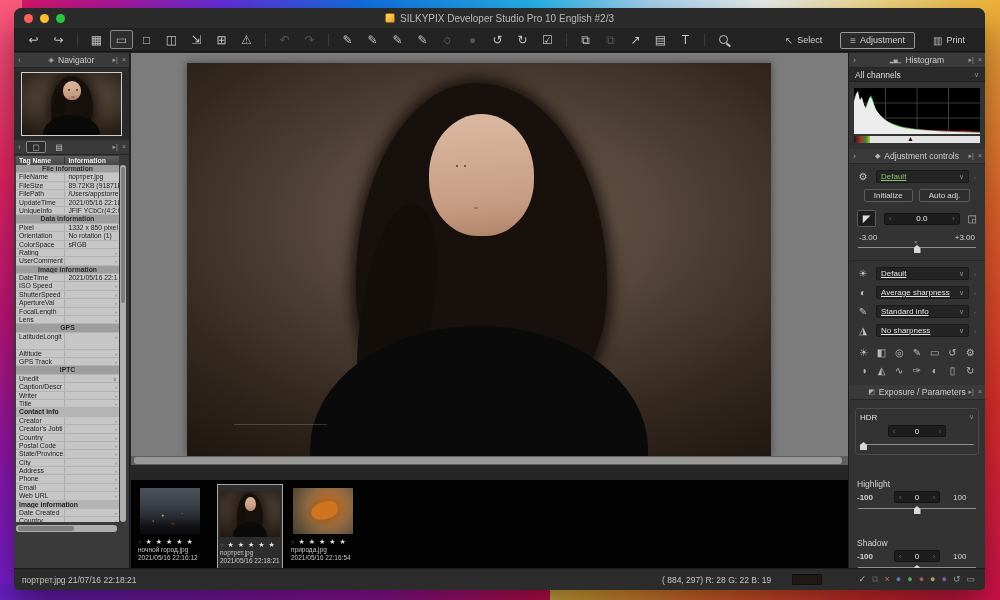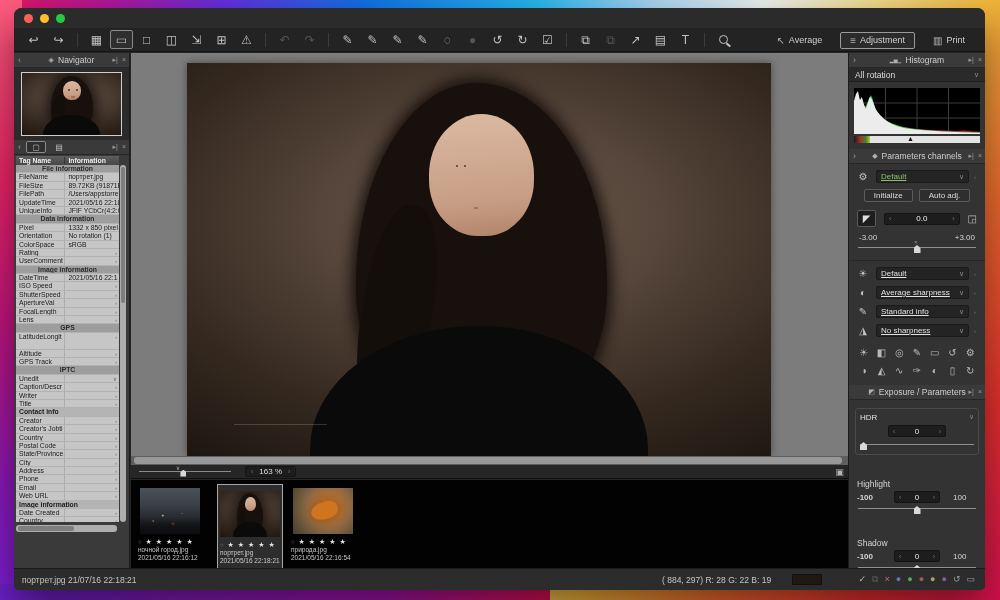--- a/index.html
+++ b/index.html
@@ -169,20 +169,24 @@
 </style>
 </head>
 <body>
 
 <div id="bg-left"></div>
 <div id="bg-bottom"></div>
 
 <div class="window">
 
   <div class="titlebar">
+    <div class="title">
+      <span class="appicon"></span>
+      <span>SILKYPIX Developer Studio Pro 10 English  #2/3</span>
+    </div>
     <div class="lights">
       <span class="light r"></span>
       <span class="light y"></span>
       <span class="light g"></span>
     </div>
   </div>
 
   <div class="toolbar">
     <div class="tb-group">
 
@@ -279,21 +283,21 @@
         </button>
       </div>
     <div class="tb-sep"></div>
     <button class="tb-ic">
         <span class="loupe"></span>
       </button>
 
     <div class="tb-right">
       <button class="tb-btn">
         <span class="bic">↖</span>
-        <span>Average</span>
+        <span>Select</span>
       </button>
       <button class="tb-btn active">
         <span class="bic">≡</span>
         <span>Adjustment</span>
       </button>
       <button class="tb-btn">
         <span class="bic">▥</span>
         <span>Print</span>
       </button>
     </div>
@@ -612,33 +616,20 @@
                 <div class="pc-lips"></div>
               </div>
             <div class="pc-body"></div>
             <div class="pc-sign"></div>
           </div>
         </div>
       </div>
       <div class="mainhscroll">
           <div class="hthumb"></div>
         </div>
-      <div class="zoombar">
-        <div class="zslider">
-          <div class="ztrack"></div>
-          <span class="zcaret">∨</span>
-          <div class="zthumb"></div>
-        </div>
-        <div class="zvalue">
-          <span class="ar">‹</span>
-          <span>163 %</span>
-          <span class="ar">›</span>
-        </div>
-        <span class="zicon">▣</span>
-      </div>
       <div class="filmstrip">
         <div class="fthumb" style="left:7px;">
           <div class="img">
               <div class="art-night"></div>
             </div>
           <div class="stars"><span class="clr">○</span> <span>★ ★ ★ ★ ★</span></div>
           <div class="fname">ночной город.jpg</div>
           <div class="fdate">2021/05/16 22:16:12</div>
         </div>
         <div class="fthumb selected-wrap" style="left:86px;">
@@ -669,21 +660,21 @@
       <div class="phdr">
         <span class="collapse">›</span>
         <span class="picon" style="font-size:5px;">▂▅▁</span>
         <span>Histogram</span>
         <span class="winbtns">
           <span>▸|</span>
           <span>×</span>
         </span>
       </div>
       <div class="allch">
-        <span>All rotation</span>
+        <span>All channels</span>
         <span class="caret">∨</span>
       </div>
       <div class="histwrap">
         <svg viewBox="0 0 128 46" preserveAspectRatio="none">
           <line x1="32" y1="0" x2="32" y2="46" stroke="#3d3d3d" stroke-width="1"></line>
           <line x1="64" y1="0" x2="64" y2="46" stroke="#3d3d3d" stroke-width="1"></line>
           <line x1="96" y1="0" x2="96" y2="46" stroke="#3d3d3d" stroke-width="1"></line>
           <line x1="0" y1="15" x2="128" y2="15" stroke="#3d3d3d" stroke-width="1"></line>
           <line x1="0" y1="30" x2="128" y2="30" stroke="#3d3d3d" stroke-width="1"></line>
           <polygon points="0,46 1,20 3,14 5,20 7,27 9,33 11,40 13,46" fill="#c23ac2" opacity="0.85"></polygon>
@@ -696,21 +687,21 @@
         </svg>
       </div>
       <div class="hstrip">
         <div class="grad"></div>
         <span class="hmark">▲</span>
       </div>
 
       <div class="phdr" style="margin-top:6px;">
         <span class="collapse">›</span>
         <span class="picon">◆</span>
-        <span>Parameters channels</span>
+        <span>Adjustment controls</span>
         <span class="winbtns">
           <span>▸|</span>
           <span>×</span>
         </span>
       </div>
       <div class="prow">
         <span class="ricon">⚙</span>
         <div class="dd">
           <span class="lbl green">Default</span>
           <span class="caret">∨</span>

